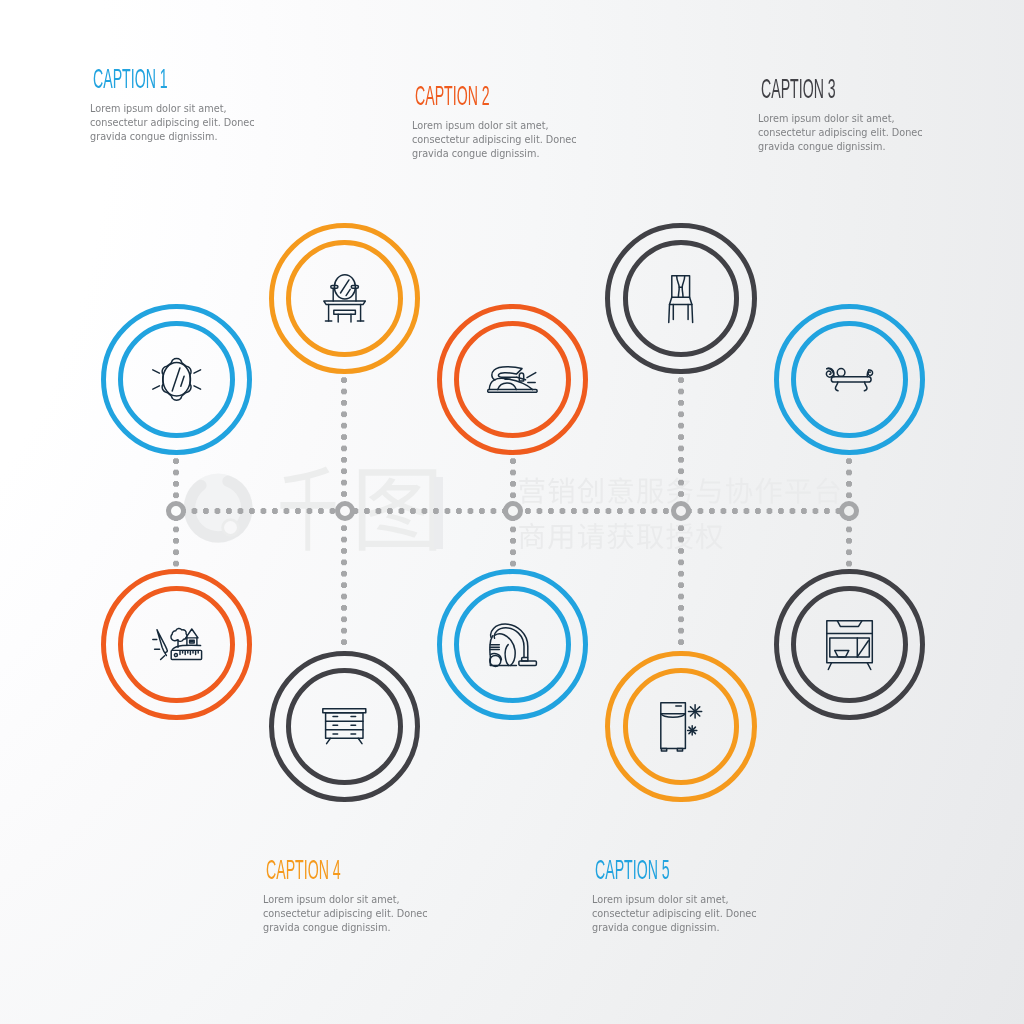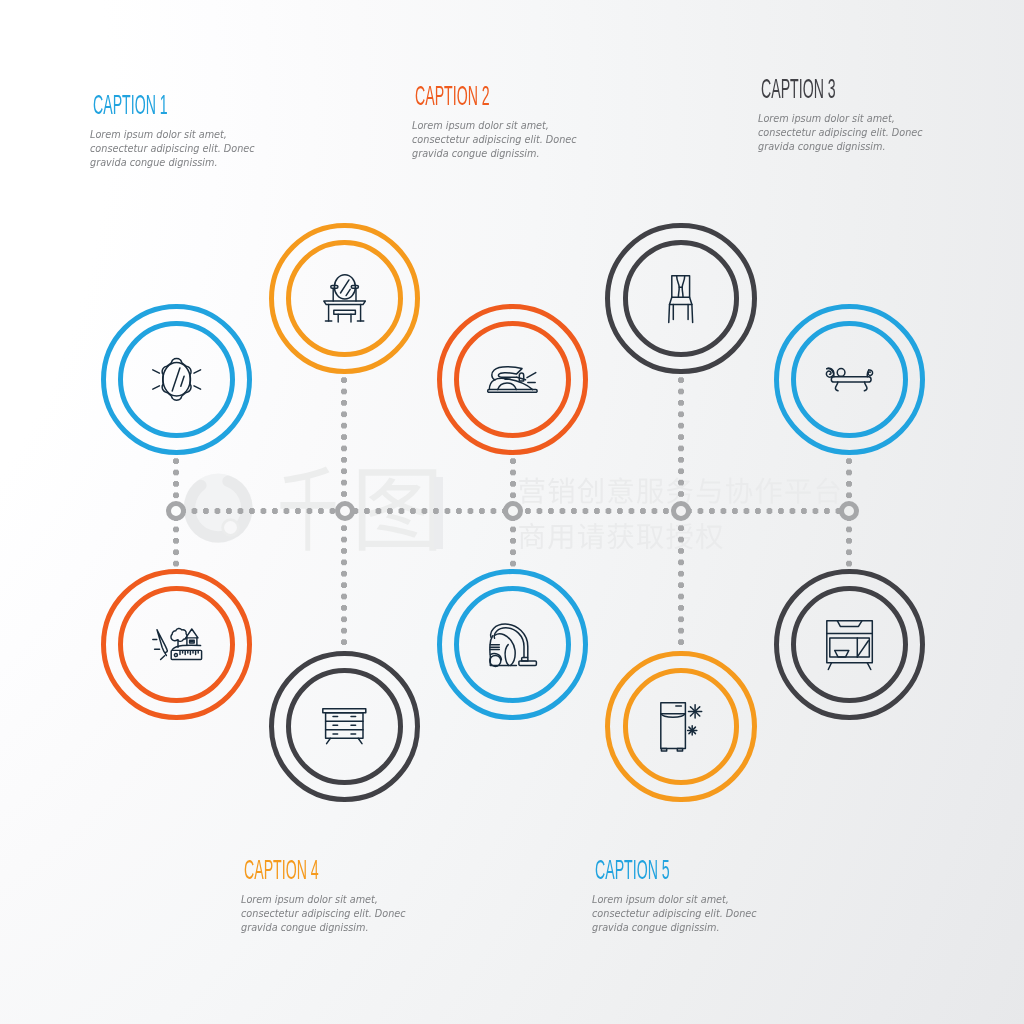--- a/index.html
+++ b/index.html
@@ -24,21 +24,21 @@
      box-sizing:border-box;border:5.3px solid var(--dc);background:var(--nb);}
 
   
   .ring{position:absolute;border-radius:50%;box-sizing:border-box;}
 
   
   .cap{position:absolute;}
   .cap-t{font-size:27.8px;line-height:18px;white-space:nowrap;font-weight:400;
          display:block;transform:scaleX(0.509);transform-origin:0 0;}
   .cap-b{font-family:"DejaVu Sans",sans-serif;font-size:9.7px;line-height:14.1px;
-         color:#808285;white-space:pre-line;margin-top:14px;margin-left:-3px;font-style:italic;}
+         color:#808285;white-space:pre-line;margin-top:14px;margin-left:-3px;}
 
   
   .wm{position:absolute;color:#e4e5e7;pointer-events:none;}
 </style>
 </head>
 <body>
 
 <div id="bg"></div>
 
 <svg class="wm" width="1024" height="1024" viewBox="0 0 1024 1024" style="position:absolute;left:0;top:0;">
@@ -243,39 +243,39 @@
       <path d="M 0.8 0.8 H 46.3 V 42.7 H 0.8 Z"></path>
       <path d="M 0.8 13.5 H 46.3"></path>
       <path d="M 11.4 0.8 L 14.3 6.4 H 32.5 L 35.9 0.8"></path>
       <path d="M 3.8 17.9 H 43.3 V 36.9 H 3.8 Z"></path>
       <path d="M 31.3 17.9 V 36.9"></path>
       <path d="M 31.3 36.9 L 42.4 20.8"></path>
       <path d="M 8.7 30.5 H 22.8 L 19.6 36.9 H 12.0 Z"></path>
       <path d="M 5.5 42.7 L 2.3 49.5"></path>
       <path d="M 41.2 42.7 L 44.8 49.5"></path>
     </svg>
-    <div class="cap" style="left:93px;top:96px">
+    <div class="cap" style="left:93px;top:70px">
       <span class="cap-t" style="color:#21a3df">CAPTION 1</span>
       <div class="cap-b">Lorem ipsum dolor sit amet,
 consectetur adipiscing elit. Donec
 gravida congue dignissim.</div>
     </div>
     <div class="cap" style="left:415px;top:87px">
       <span class="cap-t" style="color:#ef5b1e">CAPTION 2</span>
       <div class="cap-b">Lorem ipsum dolor sit amet,
 consectetur adipiscing elit. Donec
 gravida congue dignissim.</div>
     </div>
     <div class="cap" style="left:761px;top:80px">
       <span class="cap-t" style="color:#414146">CAPTION 3</span>
       <div class="cap-b">Lorem ipsum dolor sit amet,
 consectetur adipiscing elit. Donec
 gravida congue dignissim.</div>
     </div>
-    <div class="cap" style="left:244px;top:861px">
+    <div class="cap" style="left:266px;top:861px">
       <span class="cap-t" style="color:#f59a1d">CAPTION 4</span>
       <div class="cap-b">Lorem ipsum dolor sit amet,
 consectetur adipiscing elit. Donec
 gravida congue dignissim.</div>
     </div>
     <div class="cap" style="left:595px;top:861px">
       <span class="cap-t" style="color:#21a3df">CAPTION 5</span>
       <div class="cap-b">Lorem ipsum dolor sit amet,
 consectetur adipiscing elit. Donec
 gravida congue dignissim.</div>

